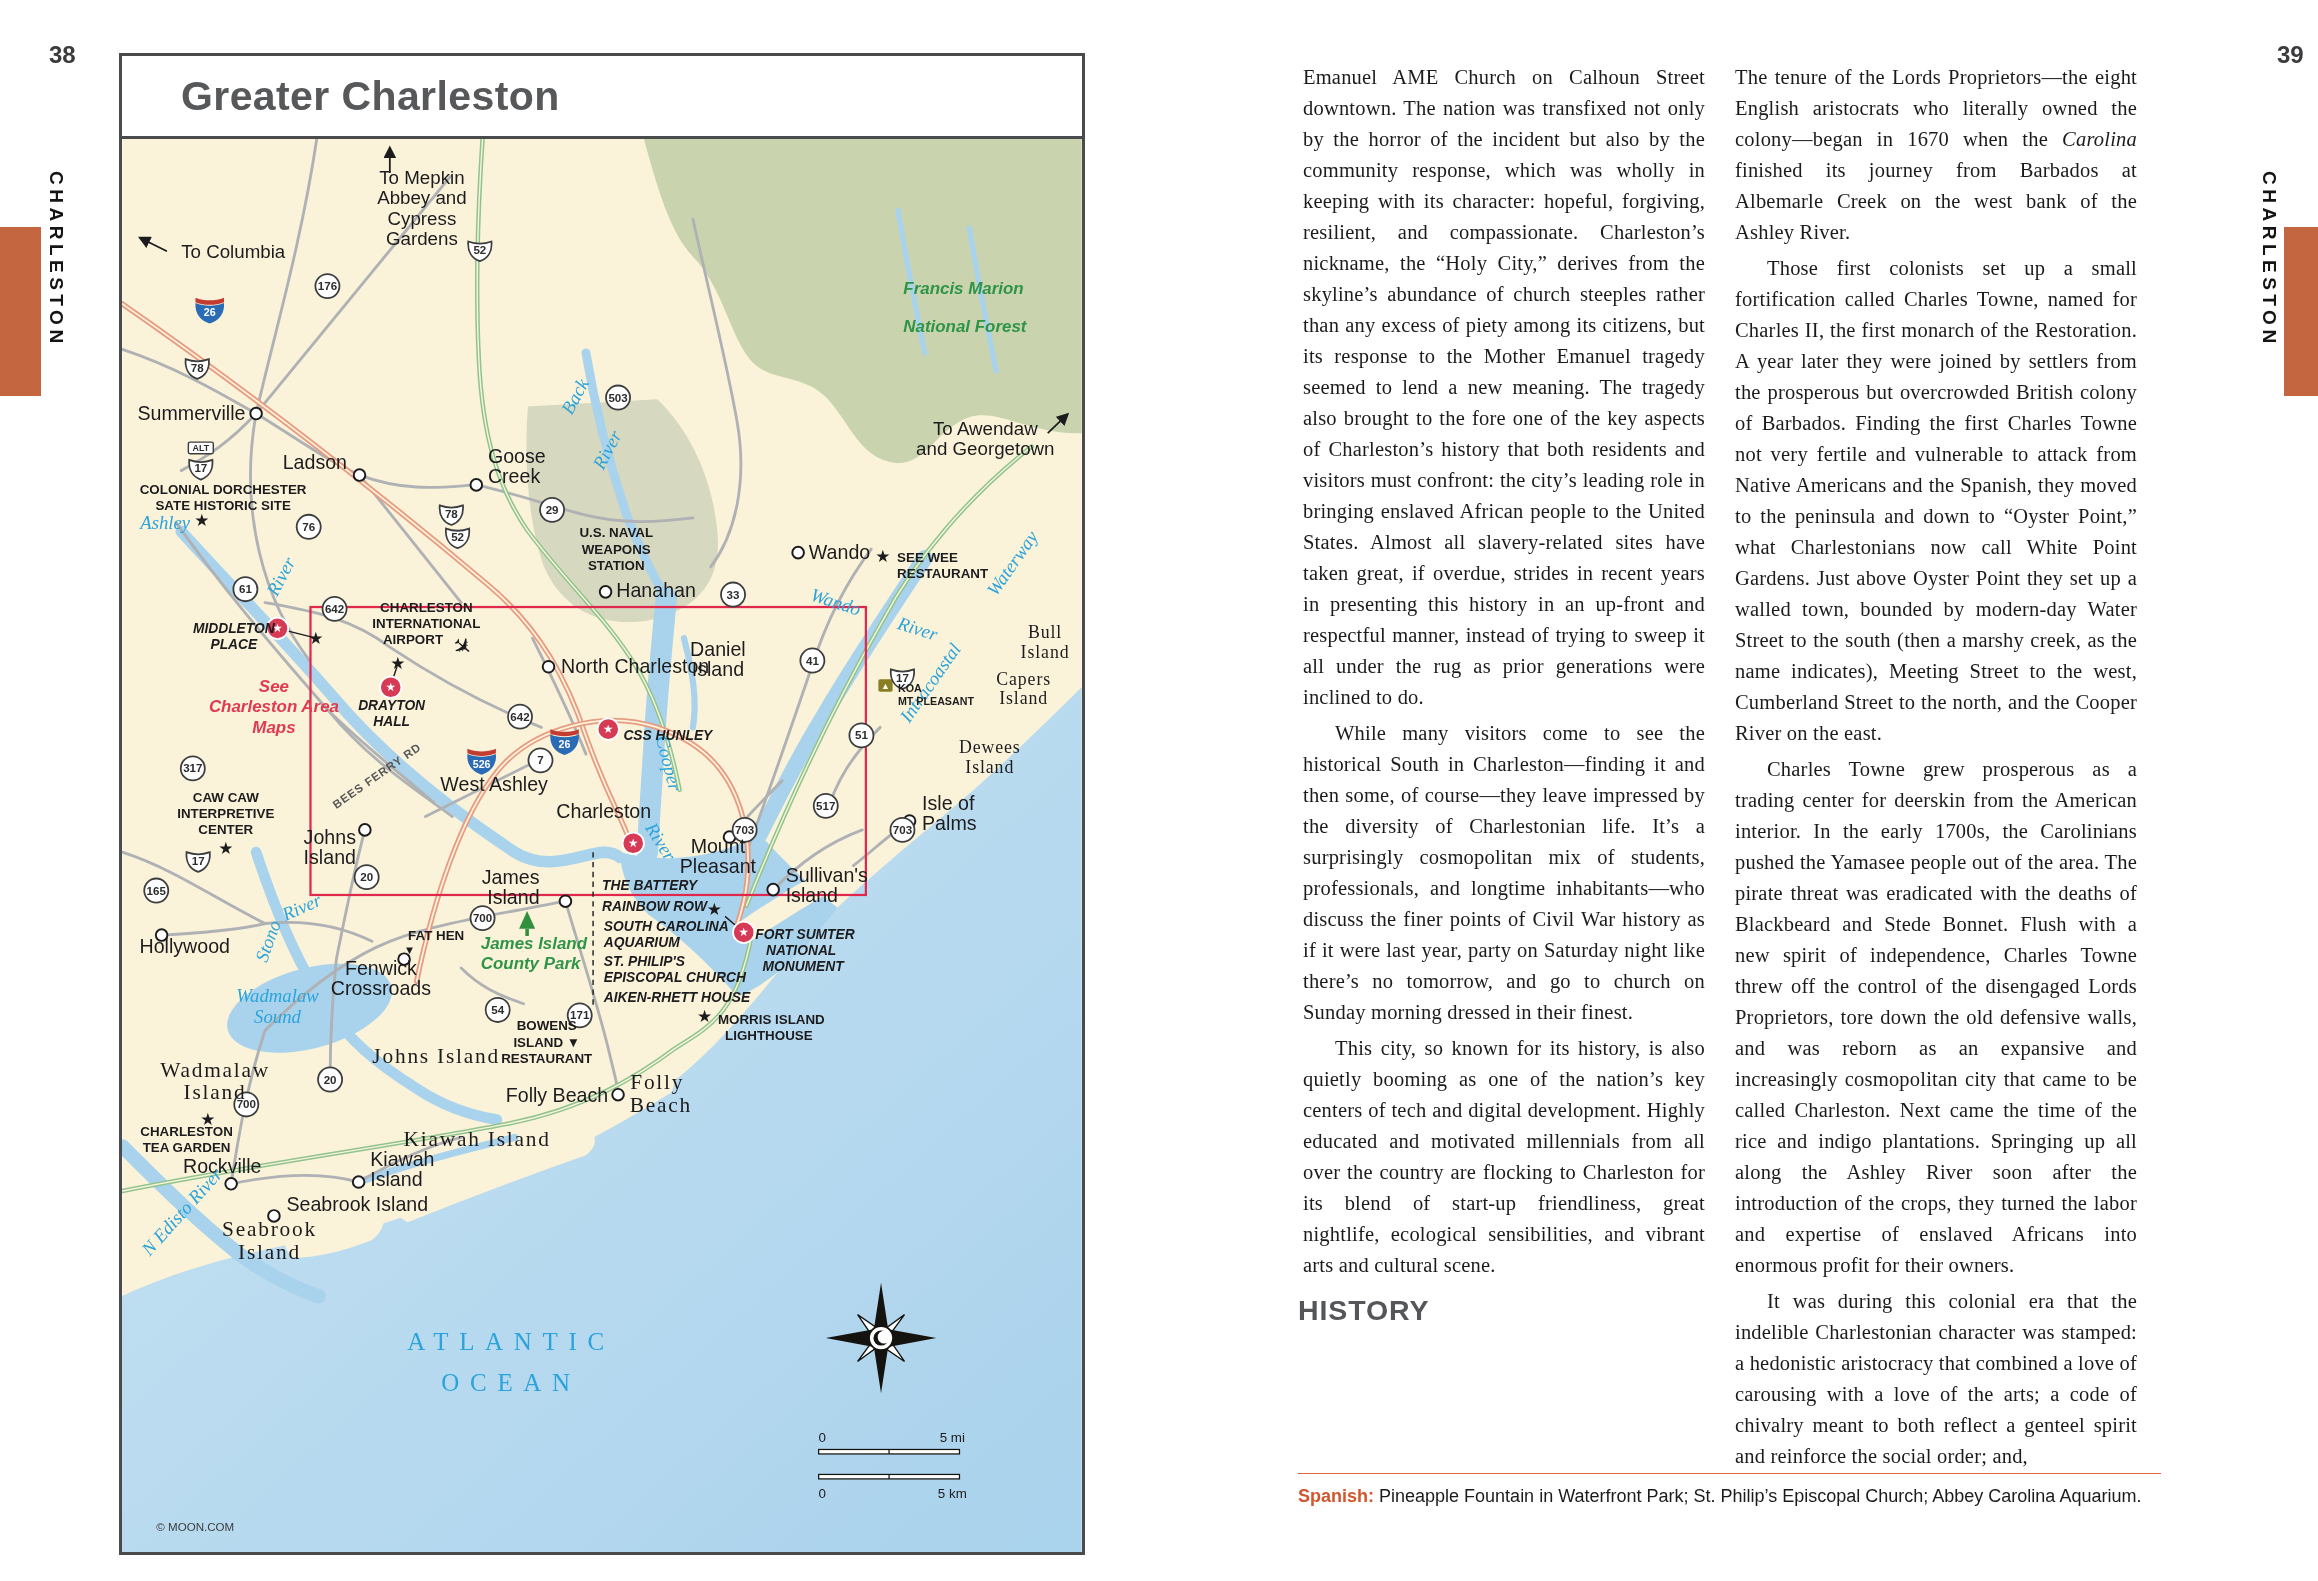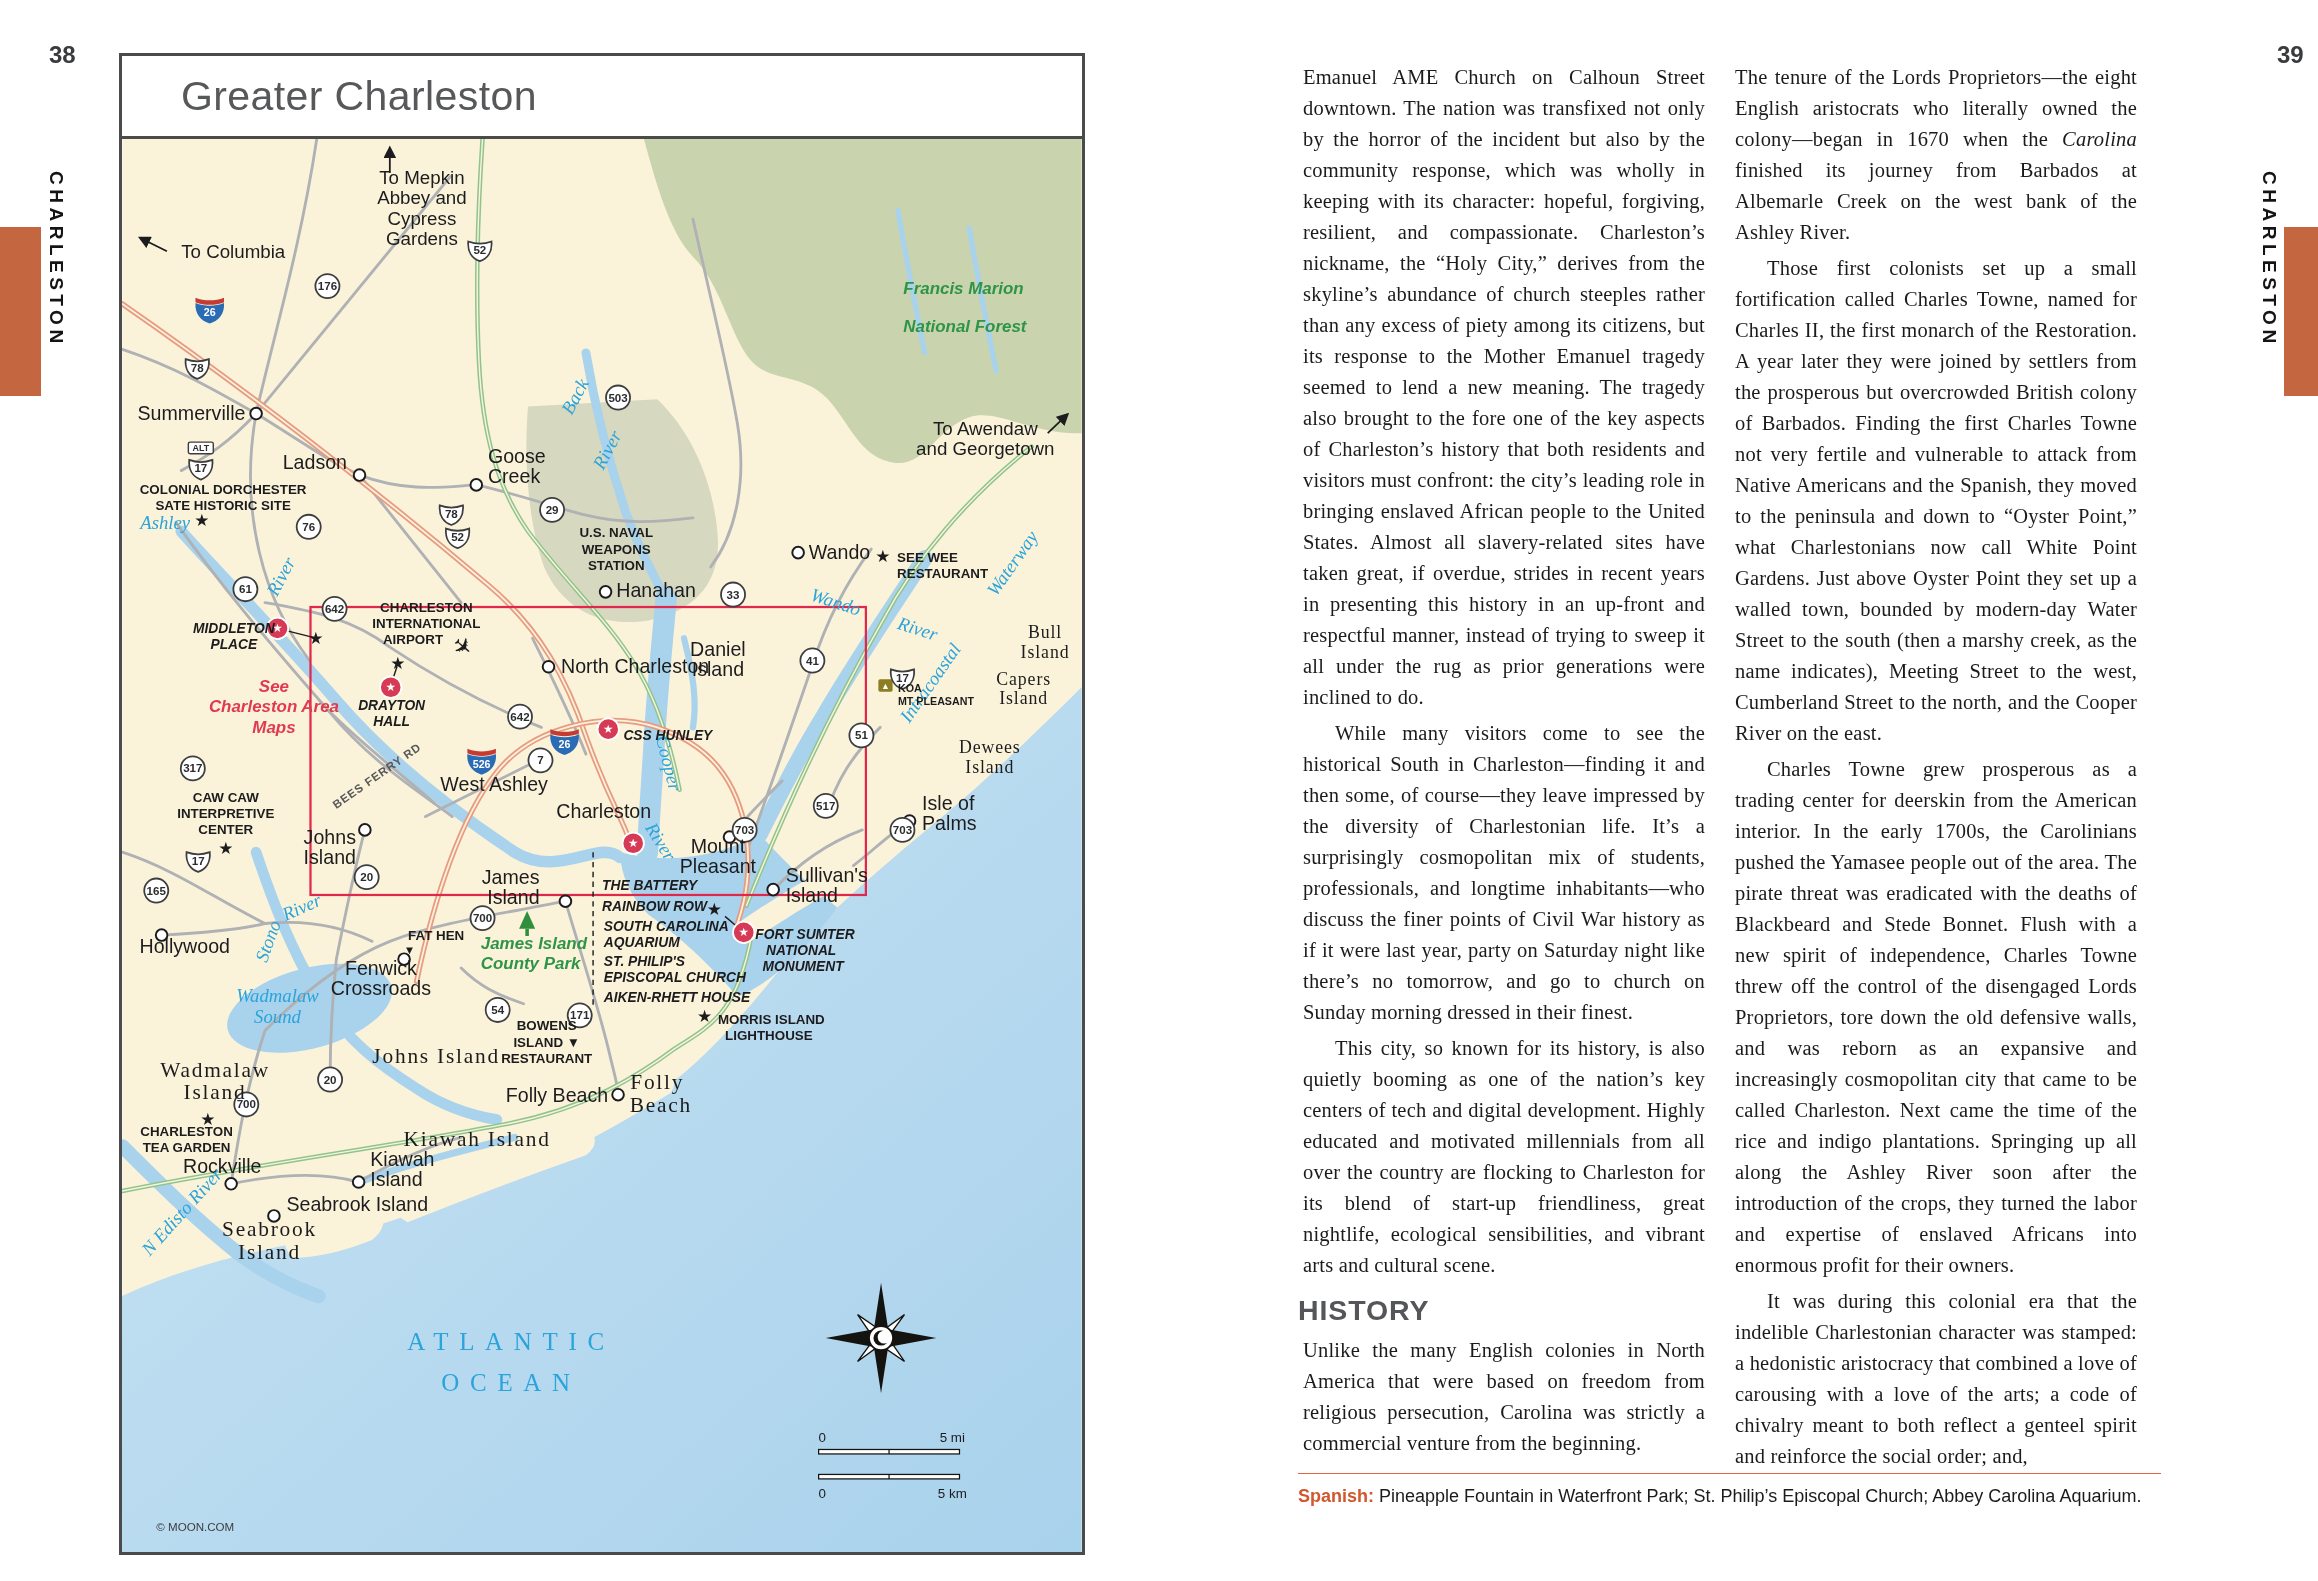--- a/index.html
+++ b/index.html
@@ -12,21 +12,21 @@
   .side-tab-block{position:absolute;width:41px;height:169px;background:#c4663f;}
   #tab-block-left{left:0;top:227px;}
   #tab-block-right{right:0;top:227px;}
   .side-tab-text{position:absolute;top:171px;writing-mode:vertical-rl;font-weight:bold;
                  font-size:19px;letter-spacing:4.5px;color:#141414;}
   #tab-text-left{left:45px;}
   #tab-text-right{right:45px;}
 
   
   .map-frame{position:absolute;left:119px;top:53px;width:960px;border:3.6px solid #4a4b4d;background:#fff;}
-  .map-title{height:80px;line-height:80px;padding-left:59px;font-size:41px;font-weight:normal;
+  .map-title{height:80px;line-height:80px;padding-left:59px;font-size:41px;font-weight:bold;
              color:#57585a;background:#ffffff;border-bottom:3.6px solid #4a4b4d;letter-spacing:0.4px;}
   svg{display:block;}
   svg text{font-family:"Liberation Sans",sans-serif;}
   .t-town{font-size:22px;fill:#1c1c1e;}
   .t-poi{font-size:15px;font-weight:bold;fill:#1c1c1e;}
   .t-poib{font-size:15.5px;font-weight:bold;font-style:italic;fill:#1c1c1e;}
   .t-water{font-family:"Liberation Serif",serif;font-style:italic;font-size:21px;fill:#2ba3db;}
   .t-ocean{font-family:"Liberation Serif",serif;font-size:28px;fill:#2ba3db;letter-spacing:12px;}
   .t-island{font-family:"Liberation Serif",serif;font-size:24px;fill:#1c1c1e;letter-spacing:2px;}
   .t-island-sm{font-family:"Liberation Serif",serif;font-size:20px;fill:#1c1c1e;letter-spacing:1px;}
@@ -513,21 +513,20 @@
           <text x="170" y="666" class="t-note" text-anchor="middle">Maps</text>
         </g>
     </svg>
   </div>
 
   <div class="col" id="col-1">
       <p>Emanuel AME Church on Calhoun Street downtown. The nation was transfixed not only by the horror of the incident but also by the community response, which was wholly in keeping with its character: hopeful, forgiving, resilient, and compassionate. Charleston’s nickname, the “Holy City,” derives from the skyline’s abundance of church steeples rather than any excess of piety among its citizens, but its response to the Mother Emanuel tragedy seemed to lend a new meaning. The tragedy also brought to the fore one of the key aspects of Charleston’s history that both residents and visitors must confront: the city’s leading role in bringing enslaved African people to the United States. Almost all slavery-related sites have taken great, if overdue, strides in recent years in presenting this history in an up-front and respectful manner, instead of trying to sweep it all under the rug as prior generations were inclined to do.</p>
       <p class="indent">While many visitors come to see the historical South in Charleston—finding it and then some, of course—they leave impressed by the diversity of Charlestonian life. It’s a surprisingly cosmopolitan mix of students, professionals, and longtime inhabitants—who discuss the finer points of Civil War history as if it were last year, party on Saturday night like there’s no tomorrow, and go to church on Sunday morning dressed in their finest.</p>
       <p class="indent">This city, so known for its history, is also quietly booming as one of the nation’s key centers of tech and digital development. Highly educated and motivated millennials from all over the country are flocking to Charleston for its blend of start-up friendliness, great nightlife, ecological sensibilities, and vibrant arts and cultural scene.</p>
       <h2 class="history">HISTORY</h2>
-      <p>Unlike the many English colonies in North America that were based on freedom from religious persecution, Carolina was strictly a commercial venture from the beginning.</p>
     </div>
   <div class="col" id="col-2">
       <p>The tenure of the Lords Proprietors—the eight English aristocrats who literally owned the colony—began in 1670 when the <i>Carolina</i> finished its journey from Barbados at Albemarle Creek on the west bank of the Ashley River.</p>
       <p class="indent">Those first colonists set up a small fortification called Charles Towne, named for Charles II, the first monarch of the Restoration. A year later they were joined by settlers from the prosperous but overcrowded British colony of Barbados. Finding the first Charles Towne not very fertile and vulnerable to attack from Native Americans and the Spanish, they moved to the peninsula and down to “Oyster Point,” what Charlestonians now call White Point Gardens. Just above Oyster Point they set up a walled town, bounded by modern-day Water Street to the south (then a marshy creek, as the name indicates), Meeting Street to the west, Cumberland Street to the north, and the Cooper River on the east.</p>
       <p class="indent">Charles Towne grew prosperous as a trading center for deerskin from the American interior. In the early 1700s, the Carolinians pushed the Yamasee people out of the area. The pirate threat was eradicated with the deaths of Blackbeard and Stede Bonnet. Flush with a new spirit of independence, Charles Towne threw off the control of the disengaged Lords Proprietors, tore down the old defensive walls, and was reborn as an expansive and increasingly cosmopolitan city that came to be called Charleston. Next came the time of the rice and indigo plantations. Springing up all along the Ashley River soon after the introduction of the crops, they turned the labor and expertise of enslaved Africans into enormous profit for their owners.</p>
       <p class="indent">It was during this colonial era that the indelible Charlestonian character was stamped: a hedonistic aristocracy that combined a love of carousing with a love of the arts; a code of chivalry meant to both reflect a genteel spirit and reinforce the social order; and,</p>
     </div>
   <div class="caption-rule"></div>
   <div class="caption"><b>Spanish:</b><span> Pineapple Fountain in Waterfront Park; St. Philip’s Episcopal Church; Abbey Carolina Aquarium.</span></div>
 

